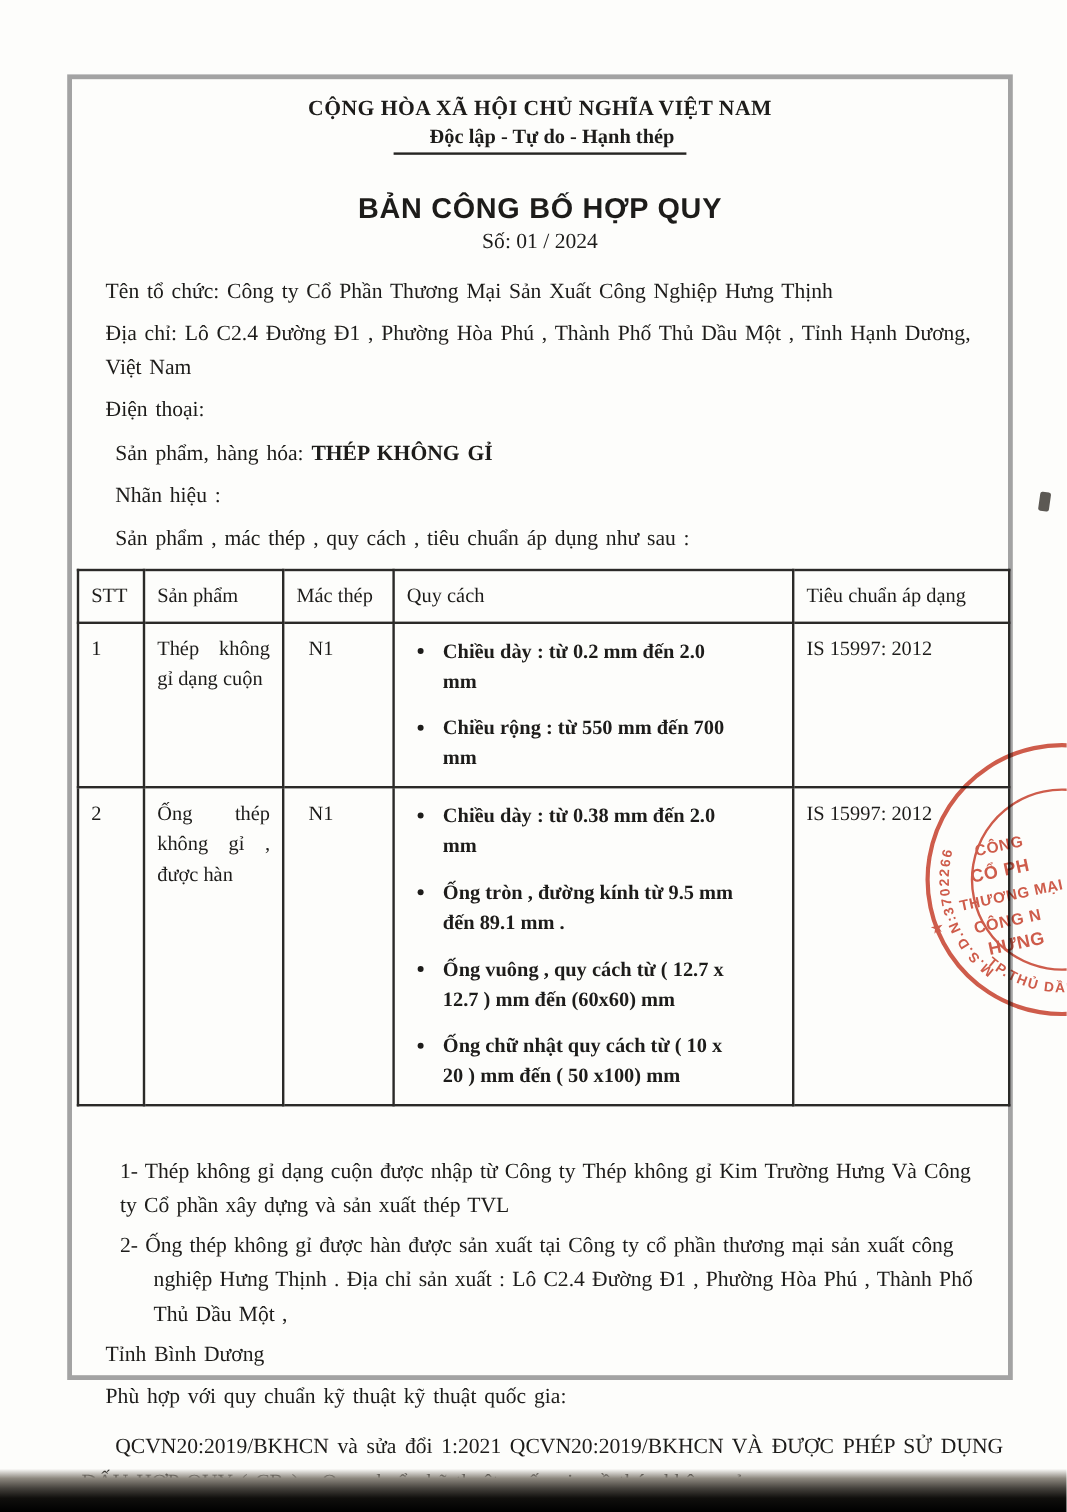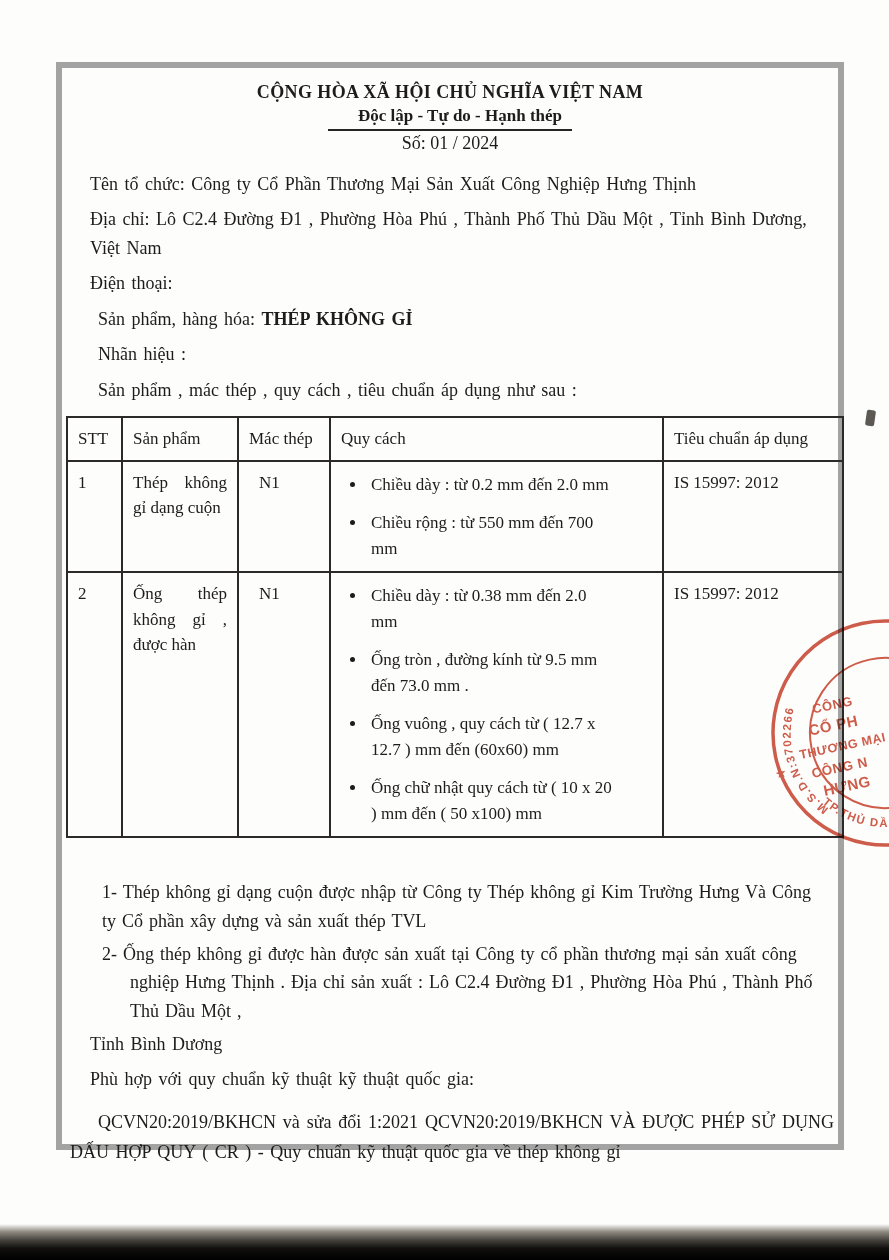--- a/index.html
+++ b/index.html
@@ -4,21 +4,21 @@
 <style>
   html,body { margin:0; padding:0; background:#ffffff; }
   .page {
     position:relative; width:889px; height:1260px; overflow:hidden;
     background:#fdfdfb; color:#1d1c1a;
     font-family:"Liberation Serif","DejaVu Serif",serif;
   }
   
   .frame {
     position:absolute; left:56px; top:62px; width:788px; height:1088px;
-    border:6px solid #a3a3a3; box-sizing:border-box; padding:14px 6px 0 6px;
+    border:4px solid #a3a3a3; box-sizing:border-box; padding:14px 6px 0 6px;
   }
   
   .nh1 { text-align:center; font-weight:bold; font-size:18px; letter-spacing:.4px; }
   .nh2-wrap { text-align:center; margin-top:3px; }
   .nh2 {
     display:inline-block; font-weight:bold; font-size:17px;
     border-bottom:2px solid #262522; padding:0 10px 3px 30px;
   }
   
   .title {
@@ -38,21 +38,21 @@
     border-collapse:collapse; font-size:17px;
   }
   .doc-table th, .doc-table td {
     border:2px solid #2b2a28; padding:8px 10px; vertical-align:top;
     text-align:left; font-weight:normal; line-height:1.5;
   }
   .doc-table th { height:24px; }
   .c-stt  { text-align:left; }
   .c-mac  { padding-left:20px !important; }
   .cell-justify { text-align:justify !important; }
-  .spec-list { margin:2px 0 0 0; padding-left:26px; }
+  .spec-list { margin:2px 0 0 0; padding-left:26px;font-weight:bold; }
   .spec-list li { max-width:242px; margin-bottom:13px; padding-left:4px; }
   .spec-list li:last-child { margin-bottom:2px; }
   
   .notes { margin:40px 8px 0 34px; }
   .note { margin:0 0 4px 0; font-size:18px; line-height:1.6; word-spacing:1.5px; }
   .note.hang { padding-left:28px; text-indent:-28px; }
   .province { margin-top:4px; }
   .conformity {
     margin:14px -2px 0 2px; font-size:18px; line-height:1.65;
     text-align:justify; text-indent:28px; word-spacing:2px;
@@ -91,24 +91,25 @@
 <body>
 
 <div class="page">
   <div class="frame">
 
     <div class="nh1">CỘNG HÒA XÃ HỘI CHỦ NGHĨA VIỆT NAM</div>
     <div class="nh2-wrap">
       <span class="nh2">Độc lập - Tự do - Hạnh thép</span>
     </div>
 
+    <div class="title">BẢN CÔNG BỐ HỢP QUY</div>
     <div class="doc-number">Số: 01 / 2024</div>
 
     <p class="para">Tên tổ chức: Công ty Cổ Phần Thương Mại Sản Xuất Công Nghiệp Hưng Thịnh</p>
-    <p class="para">Địa chỉ: Lô C2.4 Đường Đ1 , Phường Hòa Phú , Thành Phố Thủ Dầu Một , Tỉnh Bình Dương, Việt Nam</p>
+    <p class="para">Địa chỉ: Lô C2.4 Đường Đ1 , Phường Hòa Phú , Thành Phố Thủ Dầu Một , Tỉnh Hạnh Dương, Việt Nam</p>
     <p class="para">Điện thoại:</p>
     <p class="para indent">
       <span>Sản phẩm, hàng hóa:</span>
       <span class="product-name">THÉP KHÔNG GỈ</span>
     </p>
     <p class="para indent">Nhãn hiệu :</p>
     <p class="para indent">Sản phẩm , mác thép , quy cách , tiêu chuẩn áp dụng như sau :</p>
 
     <table class="doc-table">
       <colgroup>
@@ -117,21 +118,21 @@
           <col style="width:92px">
         <col style="width:333px">
           <col style="width:180px">
       </colgroup>
       <thead>
         <tr>
           <th class="c-stt">STT</th>
           <th>Sản phẩm</th>
           <th>Mác thép</th>
           <th>Quy cách</th>
-          <th>Tiêu chuẩn áp dụng</th>
+          <th>Tiêu chuẩn áp dạng</th>
         </tr>
       </thead>
       <tbody>
         <tr>
           <td class="c-stt">1</td>
           <td class="cell-justify">Thép không gỉ dạng cuộn</td>
           <td class="c-mac">N1</td>
           <td>
             <ul class="spec-list">
               <li>Chiều dày : từ 0.2 mm đến 2.0 mm</li>
@@ -140,21 +141,21 @@
           </td>
           <td>IS 15997: 2012</td>
         </tr>
         <tr>
           <td class="c-stt">2</td>
           <td class="cell-justify">Ống thép không gỉ , được hàn</td>
           <td class="c-mac">N1</td>
           <td>
             <ul class="spec-list">
               <li>Chiều dày : từ 0.38 mm đến 2.0 mm</li>
-              <li>Ống tròn , đường kính từ 9.5 mm đến 73.0 mm .</li>
+              <li>Ống tròn , đường kính từ 9.5 mm đến 89.1 mm .</li>
               <li>Ống vuông , quy cách từ ( 12.7 x 12.7 ) mm đến (60x60) mm</li>
               <li>Ống chữ nhật quy cách từ ( 10 x 20 ) mm đến ( 50 x100) mm</li>
             </ul>
           </td>
           <td>IS 15997: 2012</td>
         </tr>
       </tbody>
     </table>
 
     <div class="notes">

